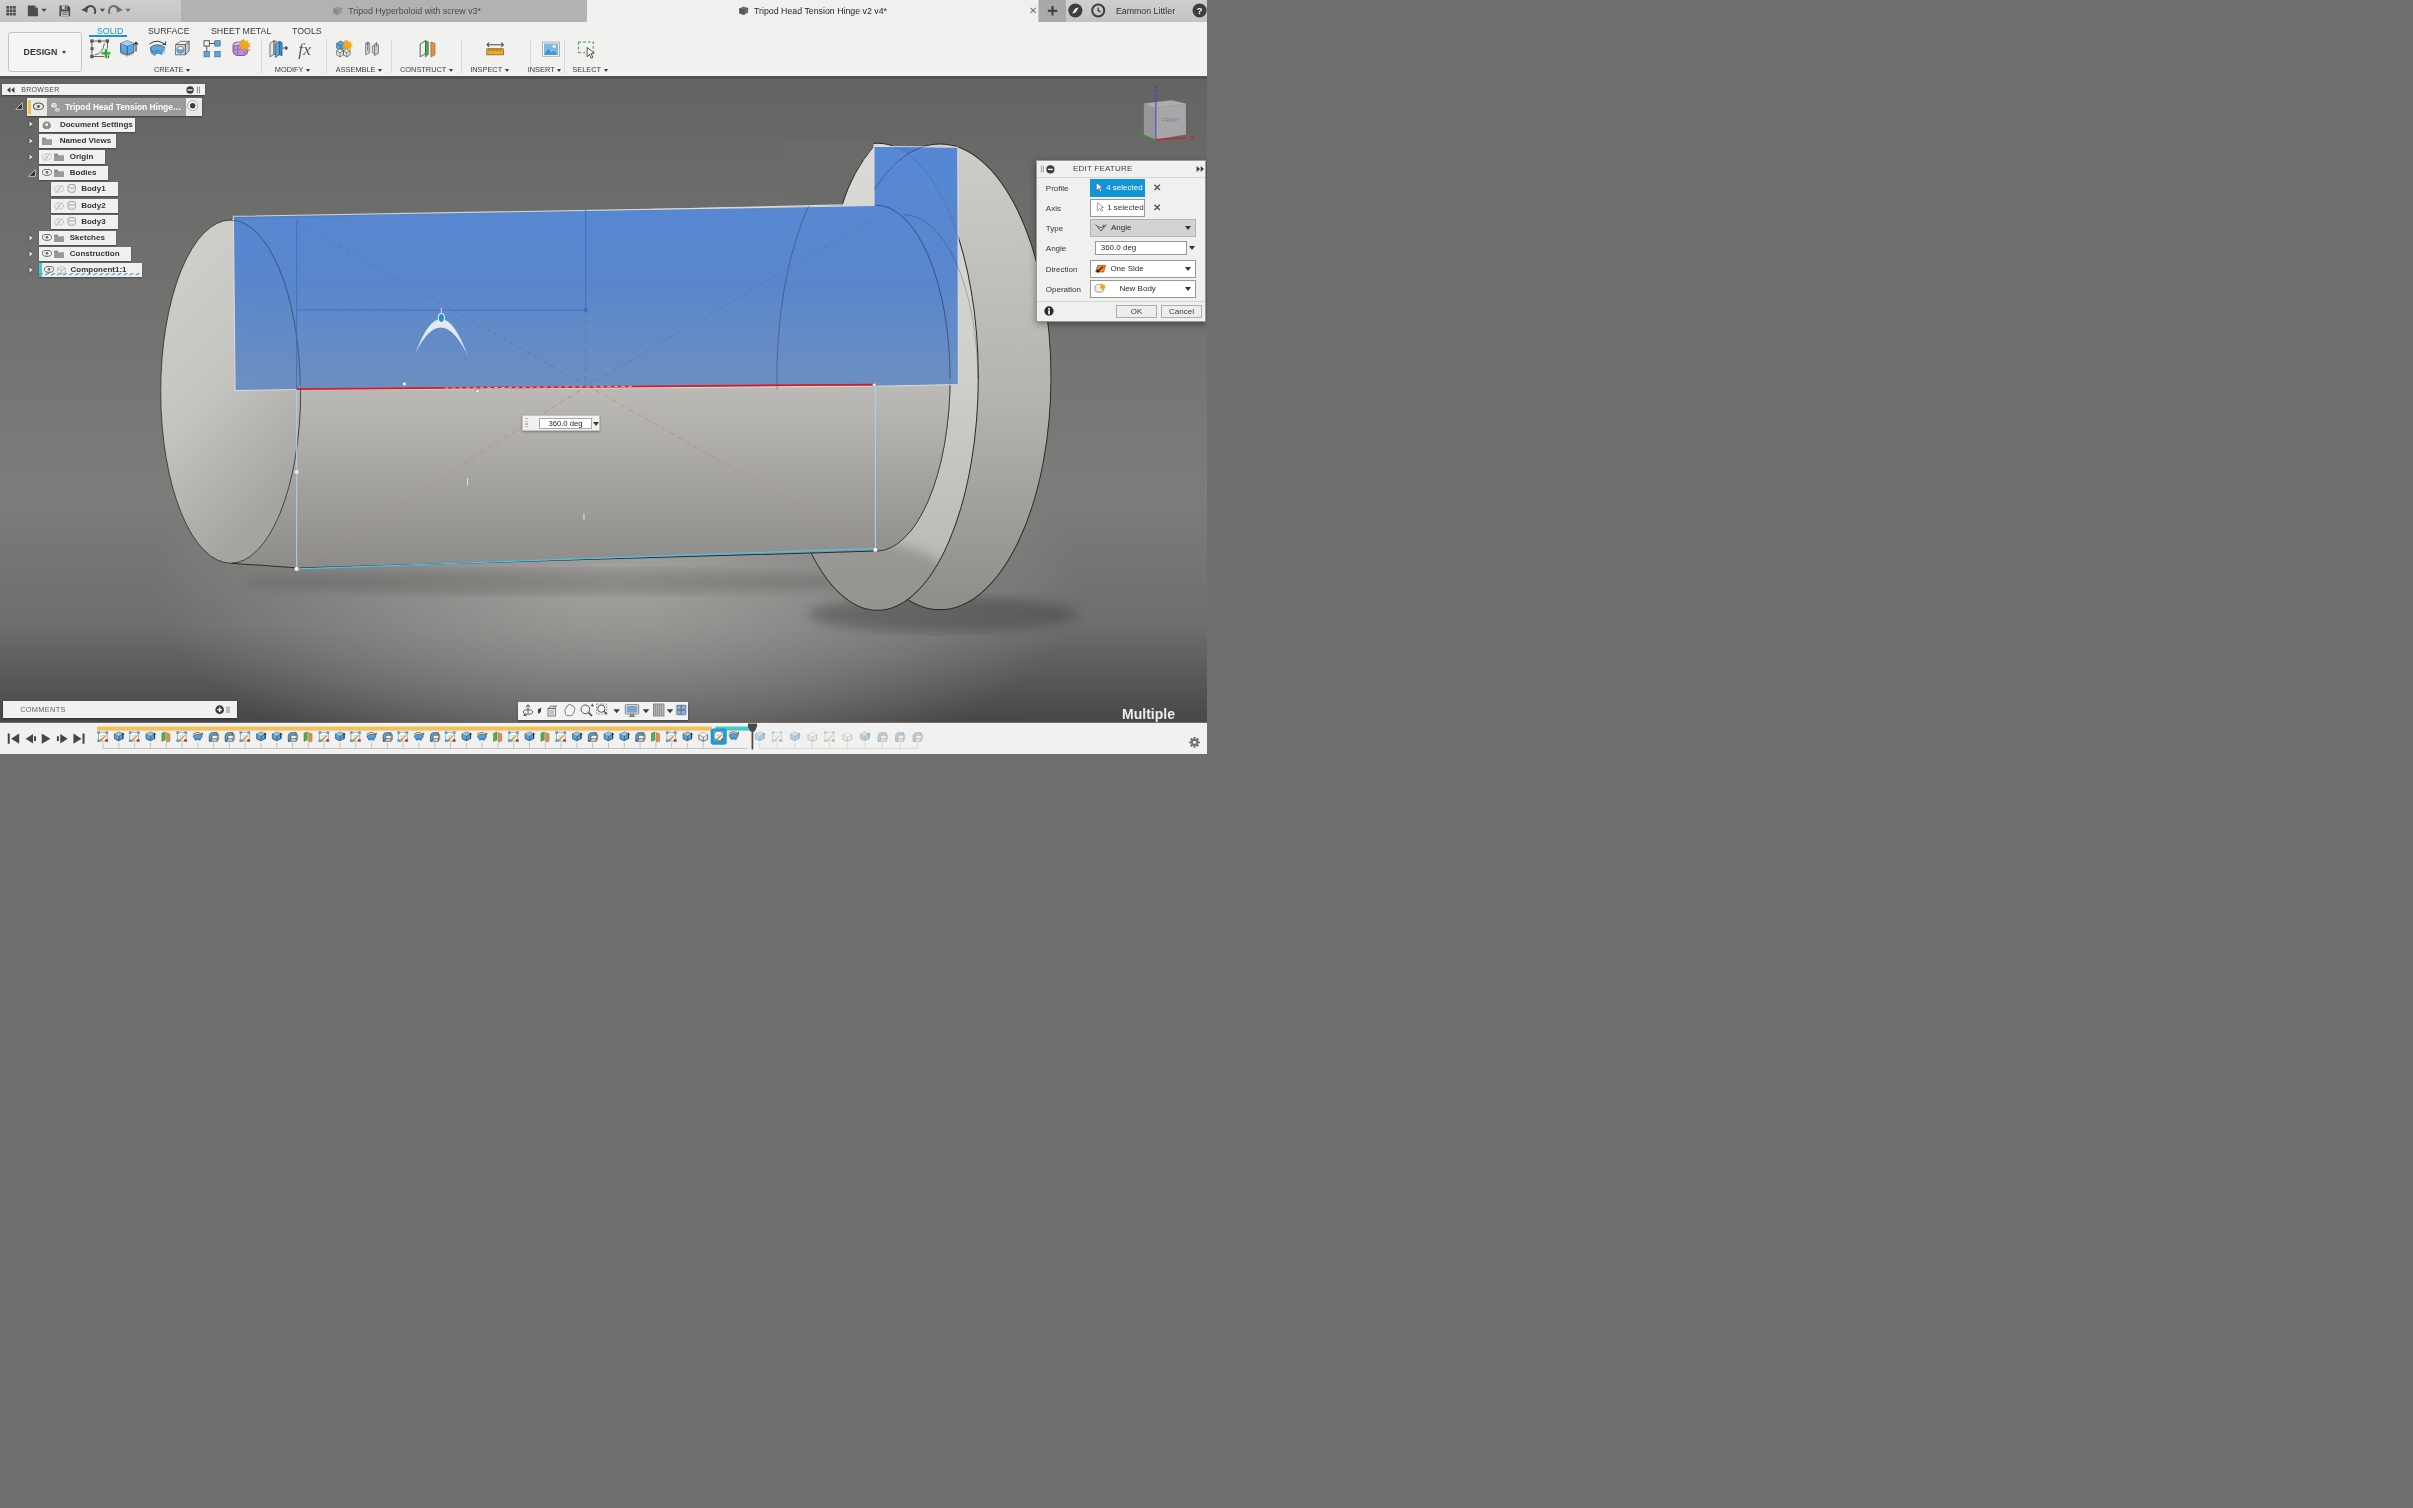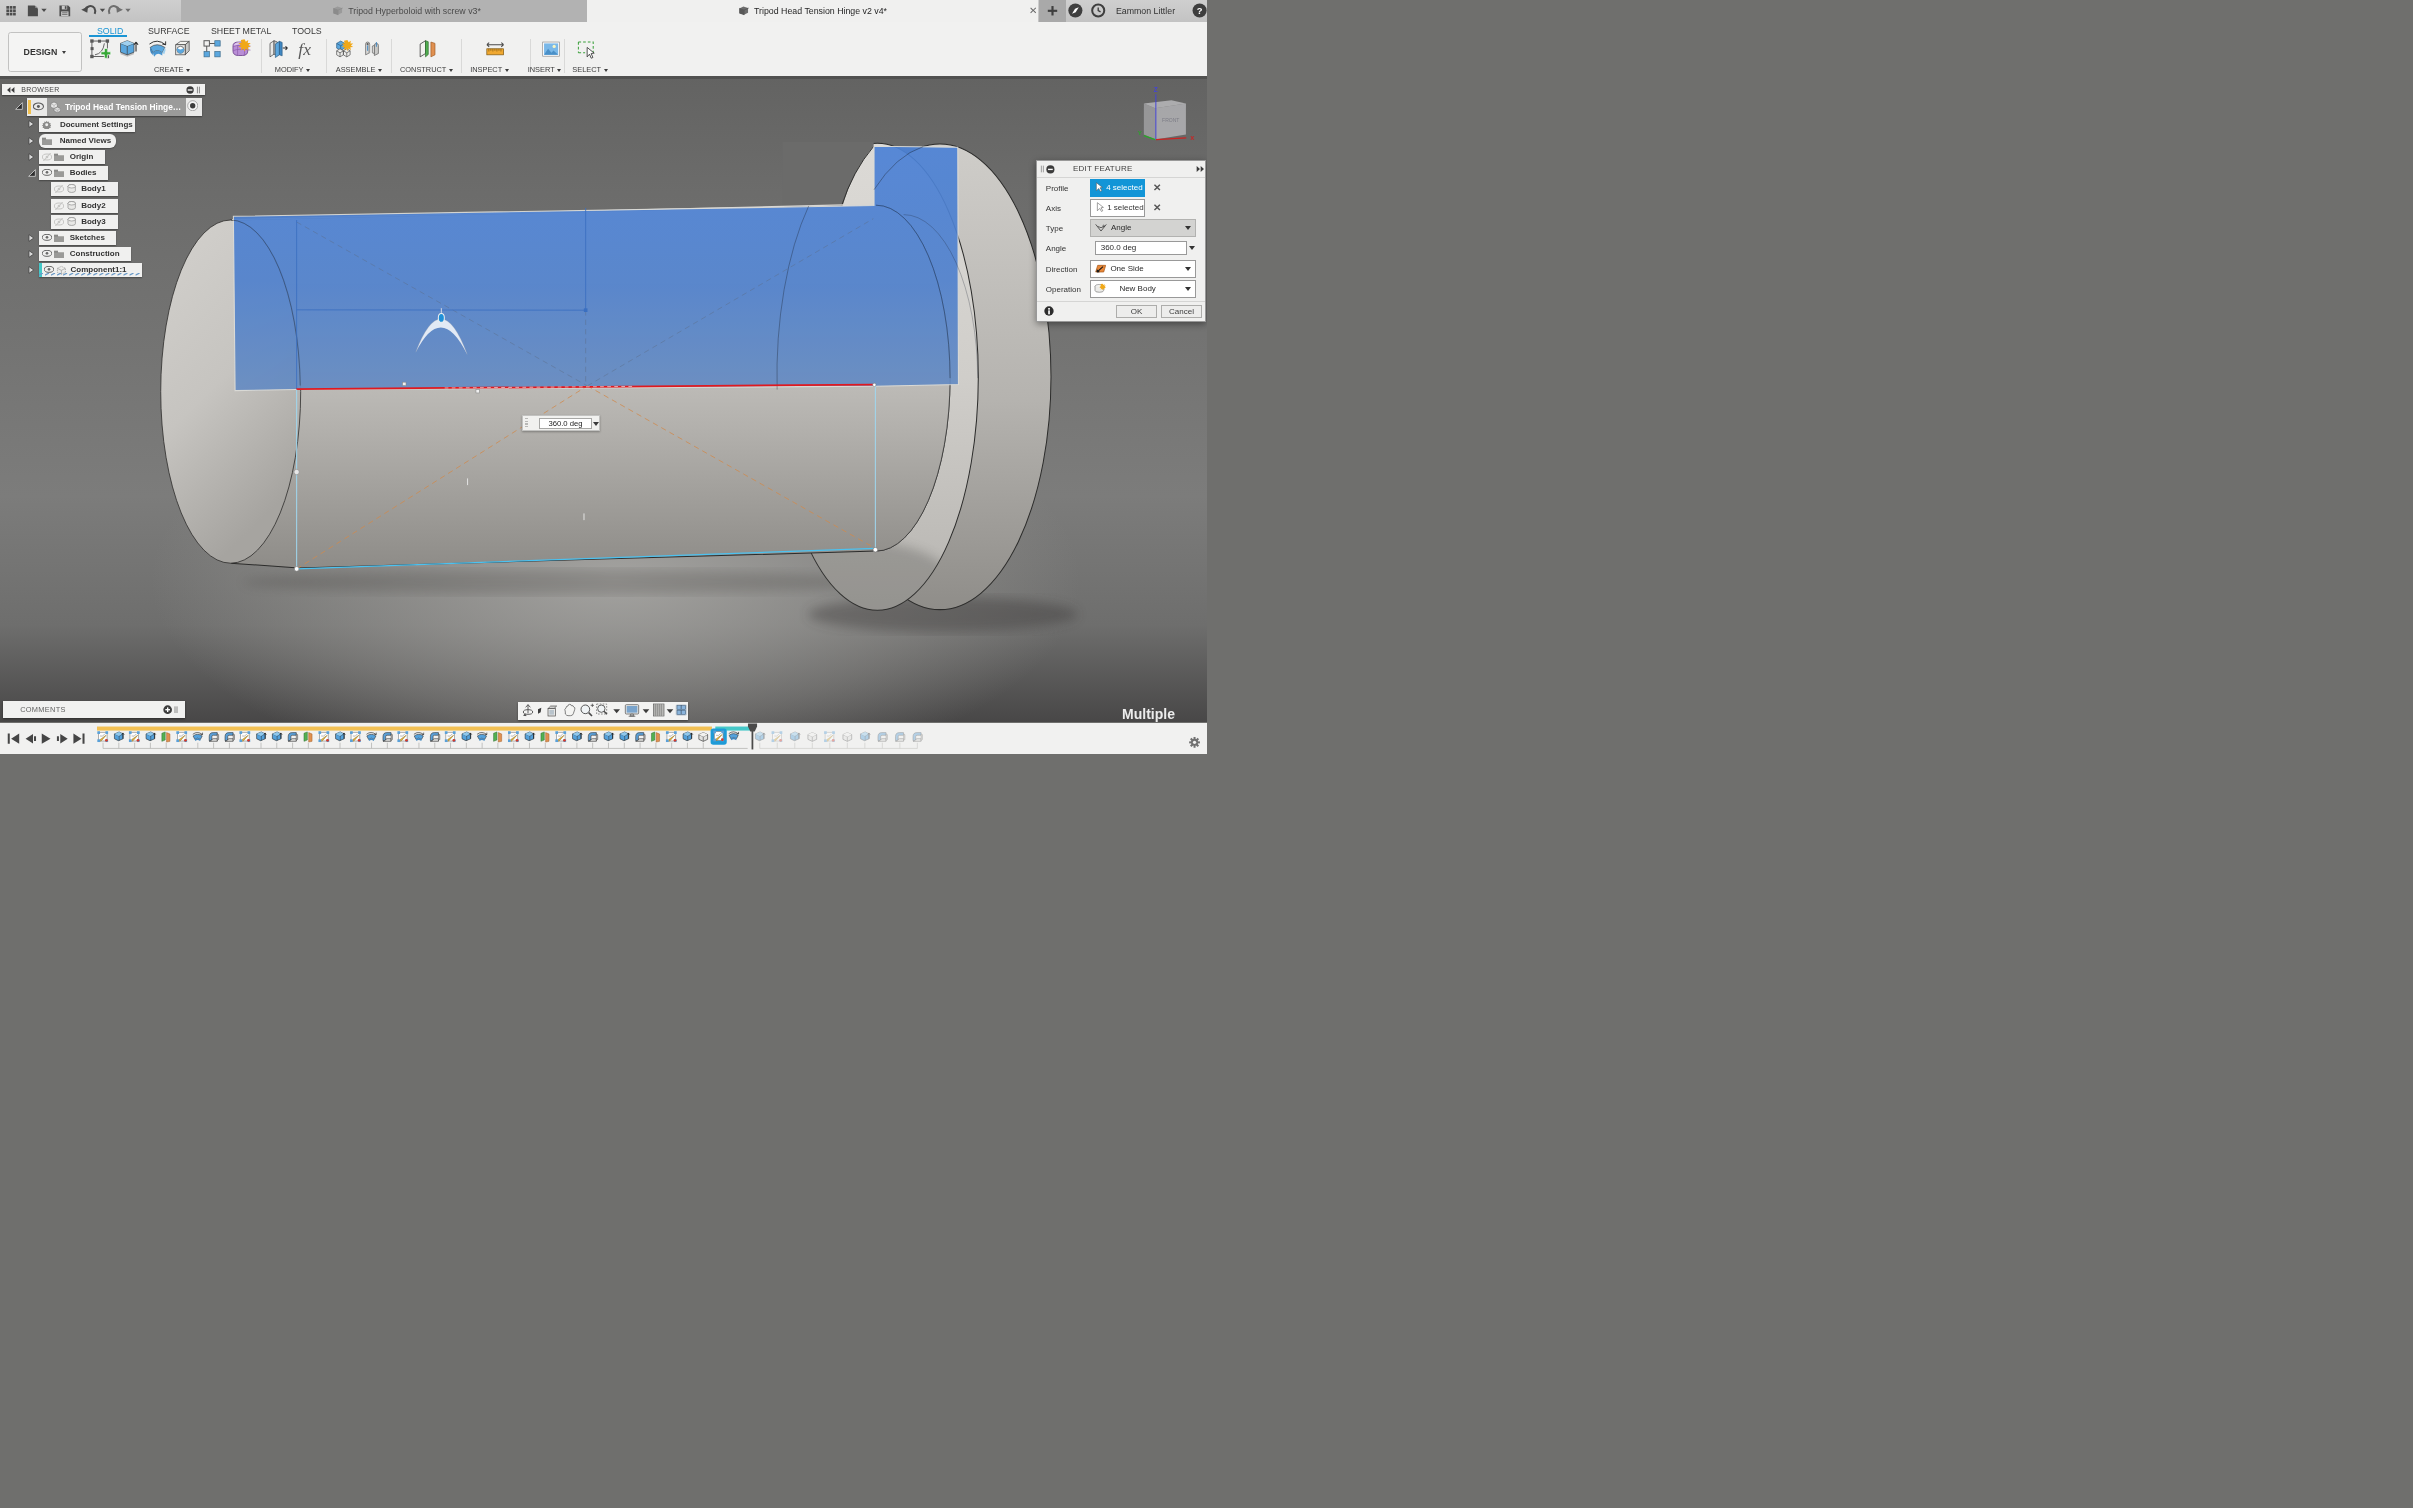--- a/index.html
+++ b/index.html
@@ -400,21 +400,21 @@
 <div class="bwrow" style="left:39px;top:42px;width:96px;height:13.5px;">
   <svg width="9.4" height="9.4" style="margin-left:2.7px" viewBox="0 0 14 14">
         <path d="M7 1 l1.2 2 2.3 -0.8 0.2 2.4 2.4 0.2 -0.8 2.3 2 1.2 -2 1.2 0.8 2.3 -2.4 0.2 -0.2 2.4 -2.3 -0.8 -1.2 2 -1.2 -2 -2.3 0.8 -0.2 -2.4 -2.4 -0.2 0.8 -2.3 -2 -1.2 2 -1.2 -0.8 -2.3 2.4 -0.2 0.2 -2.4 2.3 0.8z" fill="#8c8c8a"></path>
         <circle cx="7" cy="7" r="2.2" fill="#f0f0ef"></circle>
       </svg>
   <span style="margin-left:8.8px">Document Settings</span>
 </div>
 <svg class="abs" style="left:28px;top:61px" width="6.7" height="8" viewBox="0 0 10 12">
       <path d="M1.5 1 L8.5 6 1.5 11 Z" fill="#d8d8d8" stroke="#3a3a3a"></path>
     </svg>
-<div class="bwrow" style="left:39px;top:58px;width:77px;height:13.5px;border-radius:6px;">
+<div class="bwrow" style="left:39px;top:58px;width:77px;height:13.5px;">
   <svg width="10" height="8" style="margin-left:2.7px" viewBox="0 0 15 12">
         <path d="M0 2 h5 l1.5 1.5 H15 V12 H0 Z" fill="#9a9a98"></path>
         <rect x="0" y="1" width="6" height="3" fill="#8a8a88"></rect>
       </svg>
   <span style="margin-left:8px">Named Views</span>
 </div>
 <svg class="abs" style="left:28px;top:77px" width="6.7" height="8" viewBox="0 0 10 12">
       <path d="M1.5 1 L8.5 6 1.5 11 Z" fill="#d8d8d8" stroke="#3a3a3a"></path>
     </svg>
 <div class="bwrow" style="left:39px;top:74px;width:66px;height:13.5px;">
@@ -522,21 +522,21 @@
   <svg width="10.8" height="10" style="margin-left:2.7px" viewBox="0 0 16 15">
         <path d="M2 5 l6 -3 6 3 v6 l-6 3 -6 -3z" fill="#ececea" stroke="#8a8a8a" stroke-dasharray="2 1.5"></path>
         <path d="M2 5 l6 3 6 -3 M8 8 v6" fill="none" stroke="#9a9a9a"></path>
       </svg>
   <span style="margin-left:3.4px">Component1:1</span>
 </div>
 <svg class="abs" style="left:39px;top:197px" width="104" height="3.4" viewBox="0 0 155 5">
       <path d="M0 2 l6 -3 v2 l-6 3z M9 2 l6 -3 v2 l-6 3z M18 2 l6 -3 v2 l-6 3z M27 2 l6 -3 v2 l-6 3z M36 2 l6 -3 v2 l-6 3z M45 2 l6 -3 v2 l-6 3z M54 2 l6 -3 v2 l-6 3z M63 2 l6 -3 v2 l-6 3z M72 2 l6 -3 v2 l-6 3z M81 2 l6 -3 v2 l-6 3z M90 2 l6 -3 v2 l-6 3z M99 2 l6 -3 v2 l-6 3z M108 2 l6 -3 v2 l-6 3z M117 2 l6 -3 v2 l-6 3z M126 2 l6 -3 v2 l-6 3z M135 2 l6 -3 v2 l-6 3z M144 2 l6 -3 v2 l-6 3z" fill="#6a9ac8"></path>
     </svg>
 
-<div class="abs" style="left:2.7px;top:625px;width:182px;height:17px;background:#f1f1f0;box-shadow:0 0.7px 2px rgba(0,0,0,0.4);display:flex;align-items:center;font-size:7.4px;color:#5f5f5f;">
+<div class="abs" style="left:2.7px;top:625px;width:234px;height:17px;background:#f1f1f0;box-shadow:0 0.7px 2px rgba(0,0,0,0.4);display:flex;align-items:center;font-size:7.4px;color:#5f5f5f;">
   <span style="margin-left:17.5px;letter-spacing:0.3px;">COMMENTS</span>
   <svg width="20" height="9.4" style="margin-left:auto;margin-right:2px" viewBox="0 0 30 14">
         <circle cx="7" cy="7" r="6.5" fill="#3c3c3c"></circle>
         <rect x="3.5" y="6" width="7" height="2" fill="#fff"></rect>
         <rect x="6" y="3.5" width="2" height="7" fill="#fff"></rect>
         <path d="M18 2 v10 M21 2 v10" stroke="#7a7a7a" stroke-width="1.3"></path>
       </svg>
 </div>
 
 <div class="abs" style="left:518px;top:626px;width:170px;height:18px;background:#f3f3f2;box-shadow:0 0.7px 2px rgba(0,0,0,0.4);"></div>

